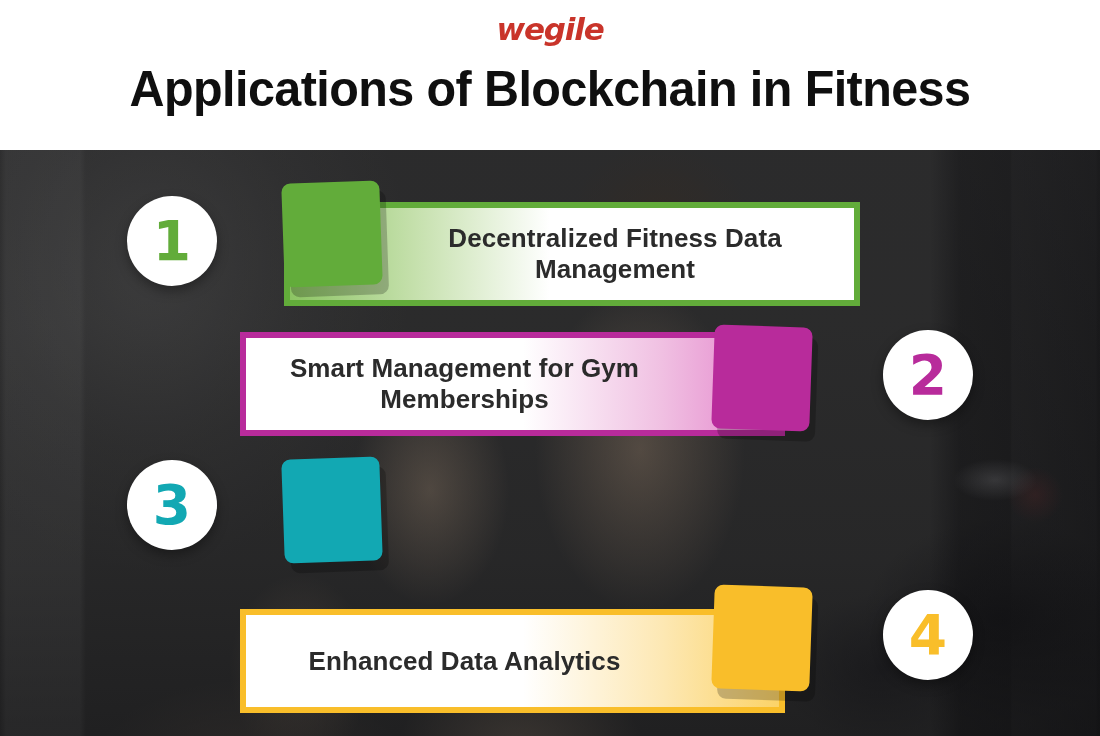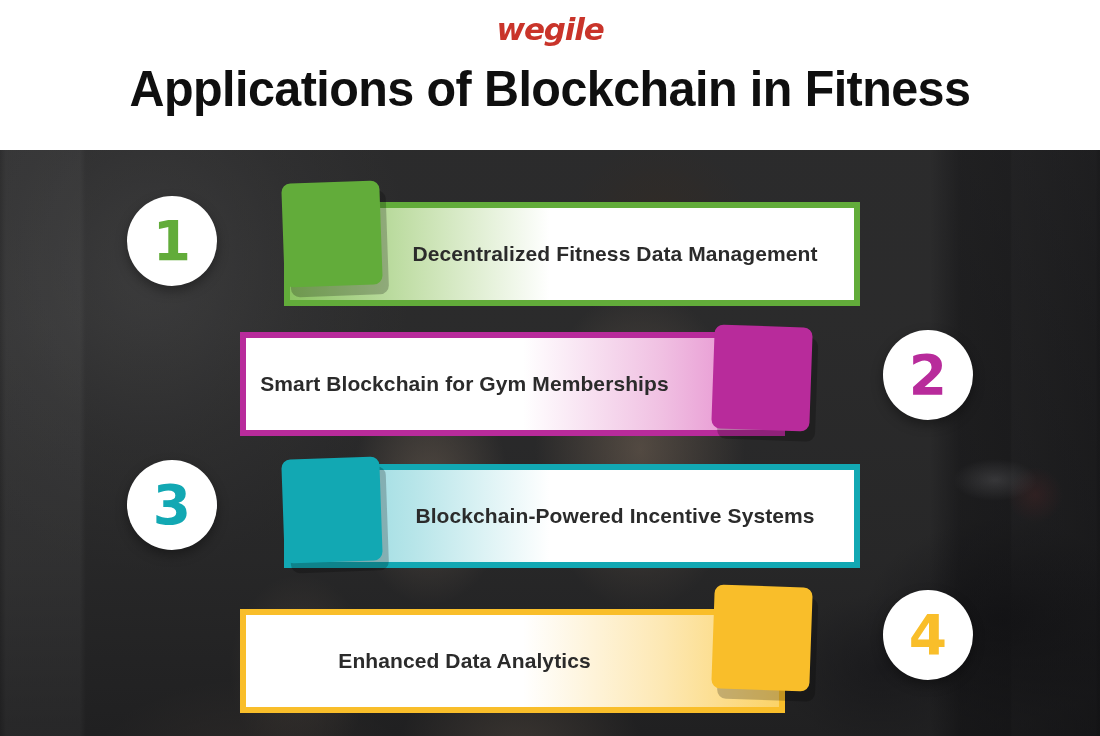--- a/index.html
+++ b/index.html
@@ -138,21 +138,21 @@
     border-style: solid;
     border-width: 6px;
     z-index: 3;
     display: flex;
     align-items: center;
   }
   .card-label {
     width: 100%;
     text-align: center;
     font-family: "Liberation Sans", sans-serif;
-    font-size: 21px;
+    font-size: 26px;
     font-weight: 700;
     color: #2b2b2b;
     letter-spacing: 0.1px;
     position: relative;
     z-index: 2;
   }
   .sq {
     position: absolute;
     width: 98px;
     height: 104px;
@@ -218,30 +218,27 @@
     <div class="sq"></div>
     <div class="card">
       <div class="card-label">Decentralized Fitness Data Management</div>
     </div>
   </div>
 
   <div class="row" id="row2">
     <div class="badge">2</div>
     <div class="sq"></div>
     <div class="card">
-      <div class="card-label">Smart Blockchain for Gym Memberships</div>
+      <div class="card-label">Smart Management for Gym Memberships</div>
     </div>
   </div>
 
   <div class="row" id="row3">
     <div class="badge">3</div>
     <div class="sq"></div>
-    <div class="card">
-      <div class="card-label">Blockchain-Powered Incentive Systems</div>
-    </div>
   </div>
 
   <div class="row" id="row4">
     <div class="badge">4</div>
     <div class="sq"></div>
     <div class="card">
       <div class="card-label">Enhanced Data Analytics</div>
     </div>
   </div>
 

